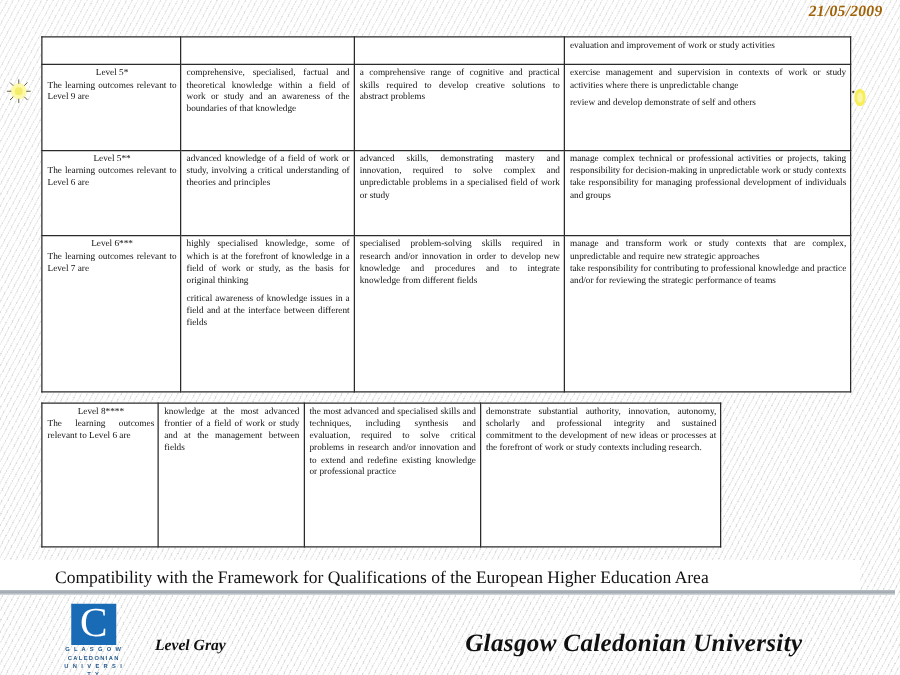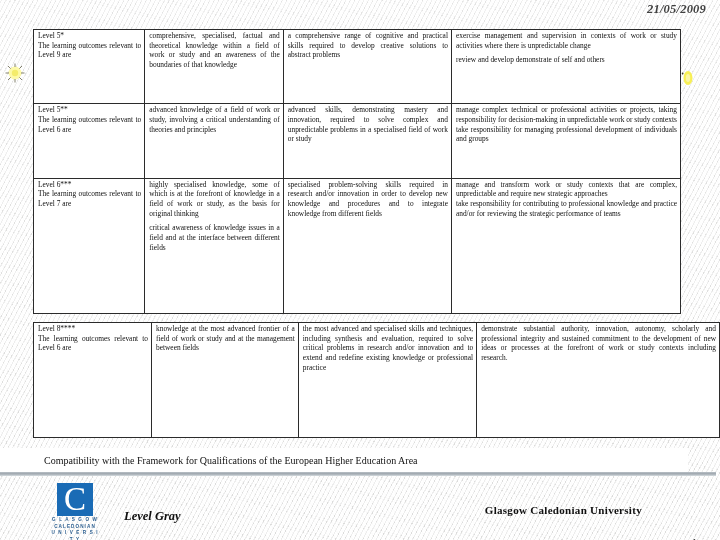--- a/index.html
+++ b/index.html
@@ -20,21 +20,21 @@
   }
 
   
   .slide-date {
     position: absolute;
     top: 2px; right: 14px;
     font-family: "Liberation Serif", serif;
     font-style: italic;
     font-weight: bold;
     font-size: 12.5px;
-    color: #404040;
+    color: #a16207;
     letter-spacing: 0.2px;
   }
 
   
   .sparkle {
     position: absolute;
     width: 22px; height: 22px;
     pointer-events: none;
   }
   .sparkle.left  { left: 4px;  top: 62px; }
@@ -61,47 +61,47 @@
     line-height: 1.30;
     color: #101010;
     text-align: justify;
     text-justify: inter-word;
     -webkit-hyphens: none;
     hyphens: none;
   }
   table.fw td p { margin: 0 0 5px 0; }
   table.fw td p:last-child { margin-bottom: 0; }
   td.c1 { text-align: left; }
-  td.c1 .lvl { display:block; text-align:left; }
+  td.c1 .lvl { display:block; text-align:center; }
   td.c1 .body { display:block; text-align: justify; }
 
   
   tr.hdr td { height: 22px; }
 
   
   col.w1 { width: 17.2%; }
   col.w2 { width: 21.4%; }
   col.w3 { width: 26.0%; }
   col.w4 { width: 35.4%; }
 
   #table-top    { left: 33px; top: 29px;  width: 648px; height: 285px; }
-  #table-bottom { left: 33px; top: 322px; width: 687px; height: 116px; }
+  #table-bottom { left: 33px; top: 322px; width: 544px; height: 116px; }
 
   
   .caption-band {
     position: absolute;
     left: 0px; top: 448px;
     width: 688px; height: 24px;
     background: #ffffff;
   }
   .caption-text {
     position: absolute;
     left: 44px; top: 455px;
     font-family: "Liberation Serif", serif;
-    font-size: 10px;
+    font-size: 14px;
     color: #111111;
     white-space: nowrap;
   }
   .divider {
     position: absolute;
     left: 0px; top: 472px;
     width: 716px; height: 4px;
     background: linear-gradient(180deg,#b9c0c6 0%, #9fa7ae 45%, #d7dde1 100%);
   }
 
@@ -144,22 +144,23 @@
     font-family: "Liberation Serif", serif;
     font-style: italic;
     font-weight: bold;
     font-size: 12.5px;
     color: #101010;
   }
   .org {
     position: absolute;
     right: 78px; top: 504px;
     font-family: "Liberation Serif", serif;
-    font-weight: bold;
-    font-size: 11px;
+    font-style: italic;
+    font-weight: bold;
+    font-size: 20px;
     color: #101010;
     letter-spacing: 0.3px;
   }
   .pagenum {
     position: absolute;
     right: 13px; top: 538px;
     font-family: "Liberation Sans", sans-serif;
     font-size: 8.5px;
     color: #101010;
   }
@@ -195,20 +196,26 @@
 
 <div class="table-wrap" id="table-top">
   <table class="fw">
     <colgroup>
         <col class="w1">
         <col class="w2">
         <col class="w3">
         <col class="w4">
       </colgroup>
     <tbody>
+      <tr class="hdr">
+        <td></td>
+        <td></td>
+        <td></td>
+        <td>evaluation and improvement of work or study activities</td>
+      </tr>
 
       <tr>
         <td class="c1">
           <span class="lvl">Level 5*</span>
           <span class="body">The learning outcomes relevant to Level 9 are</span>
         </td>
         <td>comprehensive, specialised, factual and theoretical knowledge within a field of work or study and an awareness of the boundaries of that knowledge</td>
         <td>a comprehensive range of cognitive and practical skills required to develop creative solutions to abstract problems</td>
         <td>
           <p>exercise management and supervision in contexts of work or study activities where there is unpredictable change</p>

